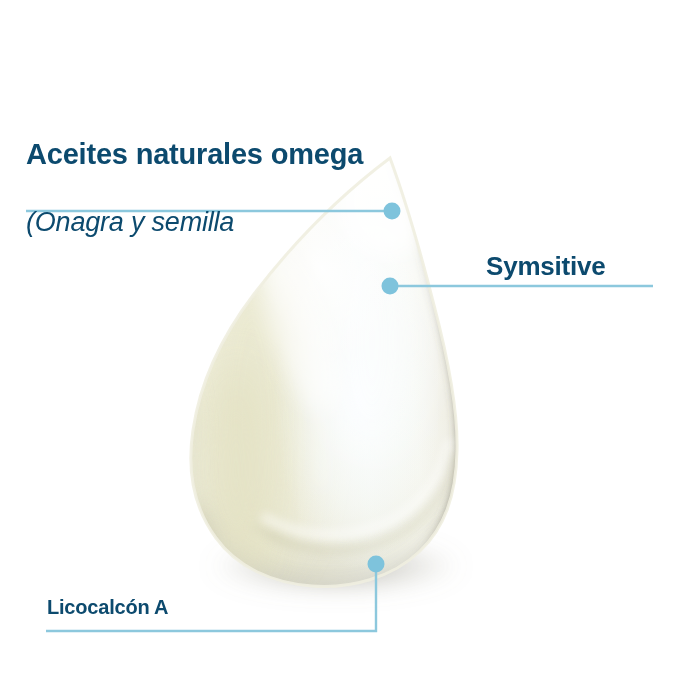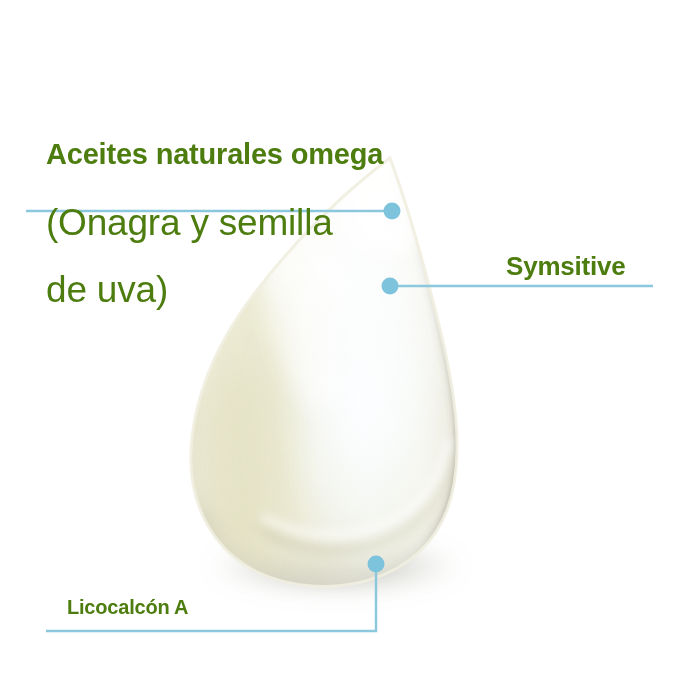--- a/index.html
+++ b/index.html
@@ -24,34 +24,34 @@
     position: absolute;
     left: 0;
     top: 0;
     width: 700px;
     height: 700px;
   }
 
   
   .callout-text {
     position: absolute;
-    color: #4d7c0f;
+    color: #0c4a6e;
     white-space: pre;
     letter-spacing: -0.2px;
-    margin-left: 20px;
   }
   .callout-title {
     font-size: 29px;
     font-weight: bold;
     line-height: 34px;
   }
   .callout-sub {
-    font-size: 37px;
+    font-size: 27px;
     font-weight: 300;
     line-height: 31px;
+    font-style: italic;
   }
 
   #label-oils {
     left: 26px;
     top: 101px;
   }
   #label-symsitive {
     left: 486px;
     top: 249px;
     font-size: 26px;
@@ -237,20 +237,19 @@
       <circle cx="390" cy="286" r="8.5" fill="#7ec3dc"></circle>
 
       <polyline points="376,564 376,631 46,631" fill="none" stroke="#8cc8dd" stroke-width="2.4"></polyline>
       <circle cx="376" cy="564" r="8.5" fill="#7ec3dc"></circle>
     </svg>
   </div>
 
   <div class="callout-text" id="label-oils">
     <div class="callout-title">Aceites naturales omega</div>
     <div class="callout-sub">(Onagra y semilla</div>
-    <div class="callout-sub">de uva)</div>
   </div>
 
   <div class="callout-text" id="label-symsitive">Symsitive</div>
 
   <div class="callout-text" id="label-licocalcon">Licocalcón A</div>
 
 </div>
 
 </body></html>

